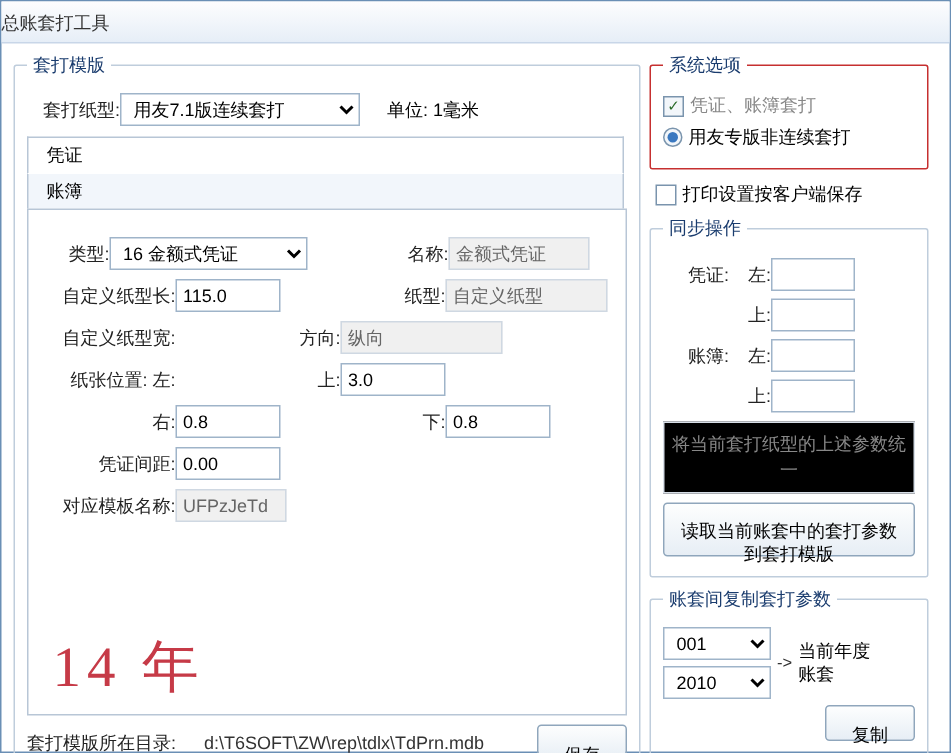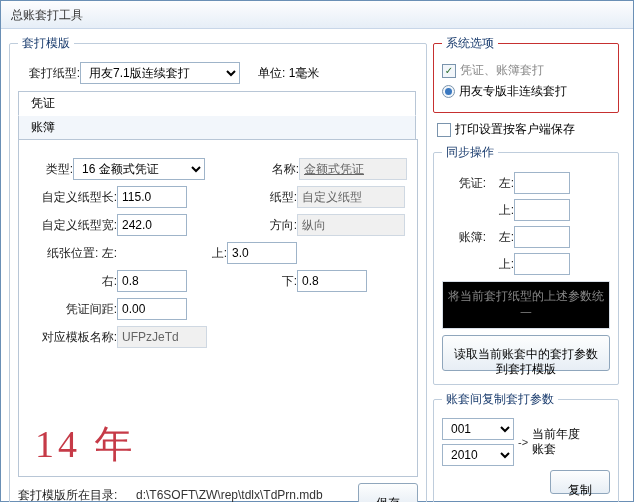--- a/index.html
+++ b/index.html
@@ -1,18 +1,18 @@
 <!DOCTYPE html>
 <html><head>
 <meta charset="utf-8">
 <style>
   * { box-sizing: border-box; font-family: "Microsoft YaHei", SimSun, sans-serif; font-size: 12px; }
   body { margin: 0; background: #d4e4f0; width: 634px; height: 502px; overflow: hidden; }
   .window { width: 634px; height: 502px; background: #fff; border: 1px solid #6a8fb5; }
-  .titlebar { height: 28px; background: linear-gradient(#fdfdfe,#e6eef7); border-bottom: 1px solid #c8d6e8; padding: 6px 10px; color: #333; }
+  .titlebar { height: 28px; background: linear-gradient(#fdfdfe,#e6eef7); border-bottom: 1px solid #c8d6e8; padding: 6px 0; color: #333; }
   .client { display: flex; padding: 6px 8px 8px 8px; gap: 6px; }
   .left-col { width: 418px; }
   .right-col { width: 186px; display: flex; flex-direction: column; }
   fieldset.group { border: 1px solid #bfcddc; border-radius: 2px; padding: 6px 8px 8px 8px; margin: 0 0 6px 0; position: relative; }
   fieldset.group > legend { padding: 0 4px; color: #1a3c6e; }
   .row { display: flex; align-items: center; margin: 4px 0; }
   label.lbl { color: #222; text-align: right; display: inline-block; }
   select, input[type=text] { height: 22px; border: 1px solid #9fb4c9; background: #fff; padding: 2px 4px; }
   select { appearance: auto; }
   .unit { margin-left: 18px; }
@@ -64,52 +64,51 @@
         </div>
         <div class="tabstrip">
           <div class="tab active">凭证</div>
           <div class="tab">账簿</div>
         </div>
         <div class="tabpage form-grid">
           <div class="row">
             <label class="lbl w44">类型:</label>
             <select style="width:132px"><option>16 金额式凭证</option></select>
             <label class="lbl w62" style="margin-left:32px">名称:</label>
-            <input type="text" class="ro" style="width: 108px; text-decoration: underline;" readonly="" value="金额式凭证">
+            <input type="text" class="ro" style="width: 94px;" readonly="" value="金额式凭证">
           </div>
           <div class="row">
             <label class="lbl w88">自定义纸型长:</label>
             <input type="text" class="num" value="115.0" style="">
             <label class="lbl w62" style="margin-left:48px">纸型:</label>
             <input type="text" class="ro" style="width: 108px; font-family: Liberation Mono, monospace;" readonly="" value="自定义纸型">
           </div>
           <div class="row">
             <label class="lbl w88">自定义纸型宽:</label>
-            <input type="text" class="num" value="242.0" style="">
             <label class="lbl w62" style="margin-left:48px">方向:</label>
             <input type="text" class="ro" style="width: 108px;" readonly="" value="纵向">
           </div>
           <div class="row">
             <label class="lbl w88">纸张位置: 左:</label>
             <label class="lbl w62" style="margin-left:48px">上:</label>
             <input type="text" class="num" value="3.0" style="">
           </div>
           <div class="row">
             <label class="lbl w88">右:</label>
             <input type="text" class="num" value="0.8" style="">
             <label class="lbl w62" style="margin-left:48px">下:</label>
             <input type="text" class="num" value="0.8" style="">
           </div>
           <div class="row">
             <label class="lbl w88">凭证间距:</label>
             <input type="text" class="num" value="0.00" style="">
           </div>
           <div class="row">
             <label class="lbl w88">对应模板名称:</label>
-            <input type="text" class="ro num" style="width: 90px;" readonly="" value="UFPzJeTd">
+            <input type="text" class="ro num" style="width: 74px;" readonly="" value="UFPzJeTd">
           </div>
           <div class="annotation">14 年</div>
         </div>
         <div class="footer-row">
           <label class="lbl" style="width:118px;text-align:left">套打模版所在目录:</label>
           <span style="flex:1;color:#333">d:\T6SOFT\ZW\rep\tdlx\TdPrn.mdb</span>
           <button class="btn">保存</button>
         </div>
       </fieldset>
     </div>

